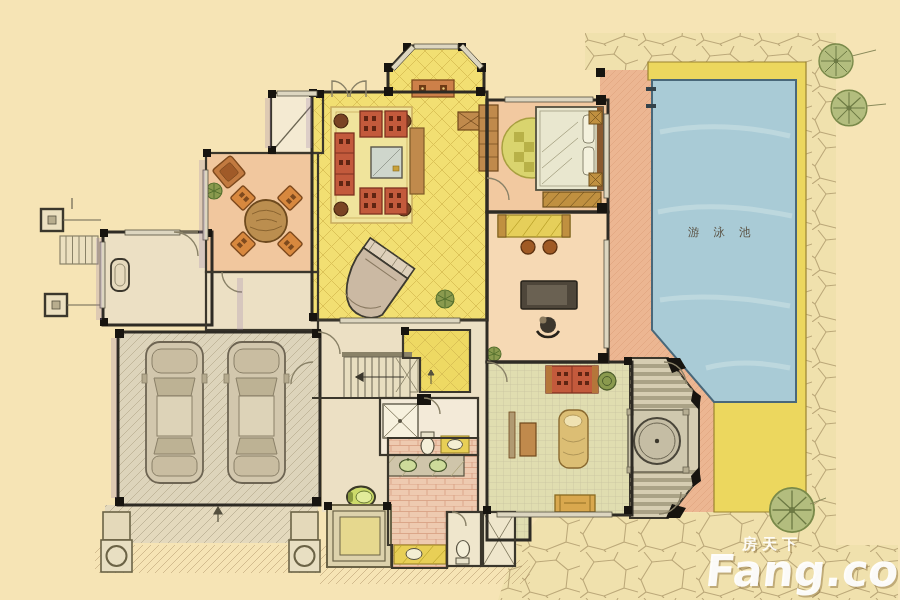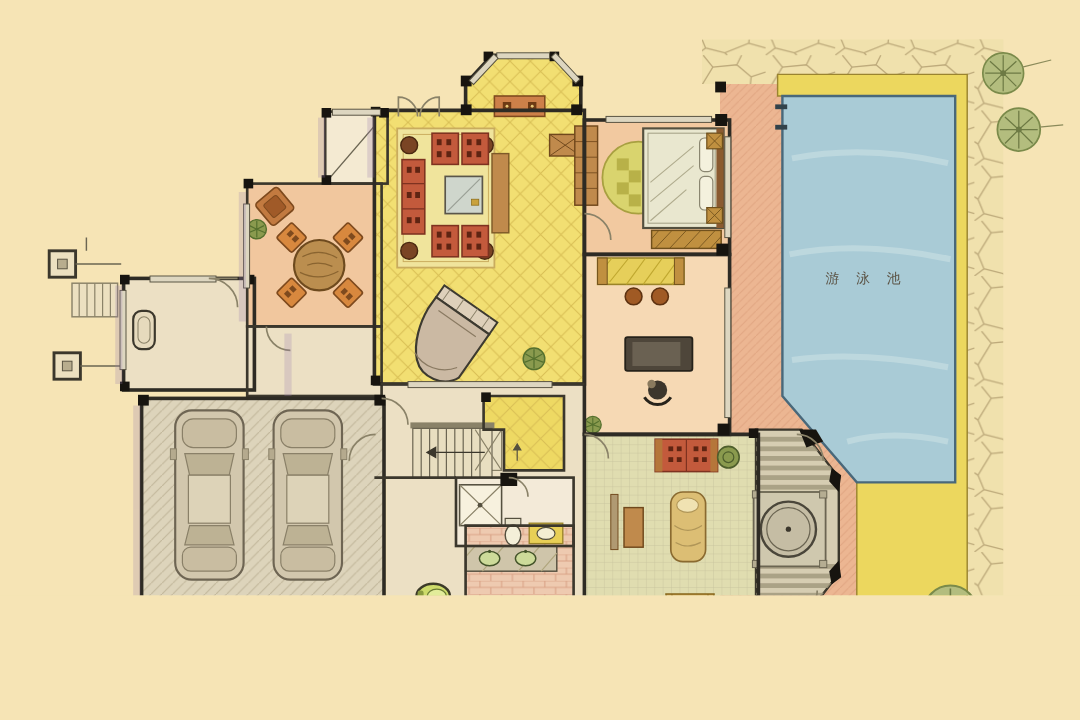--- a/index.html
+++ b/index.html
@@ -1,16 +1,16 @@
 <!DOCTYPE html>
 <html><head>
 <meta charset="utf-8">
 <style>
   html,body{margin:0;padding:0;background:#f6e4b5;}
-  #stage{position:relative;width:900px;height:496px;overflow:hidden;font-family:"DejaVu Sans",sans-serif;}
+  #stage{position:relative;width:900px;height:600px;overflow:hidden;font-family:"DejaVu Sans",sans-serif;}
   svg{display:block}
   .w{stroke:#3b372c;stroke-width:2.2;fill:none;stroke-linejoin:miter}
   .we{stroke:#2e2b24;stroke-width:3;fill:none}
   .thin{stroke:#6b6552;stroke-width:1.2;fill:none}
   .door{stroke:#8a8268;stroke-width:1.4;fill:none}
   .blk{fill:#17140f;stroke:none}
   .win{fill:#ddd6c0;stroke:#55503f;stroke-width:0.8}
   .grain{stroke:#8a6430;stroke-width:1;fill:none}
   text{font-family:"DejaVu Sans",sans-serif}
   .pool-label{font-size:11.5px;letter-spacing:14px;}

